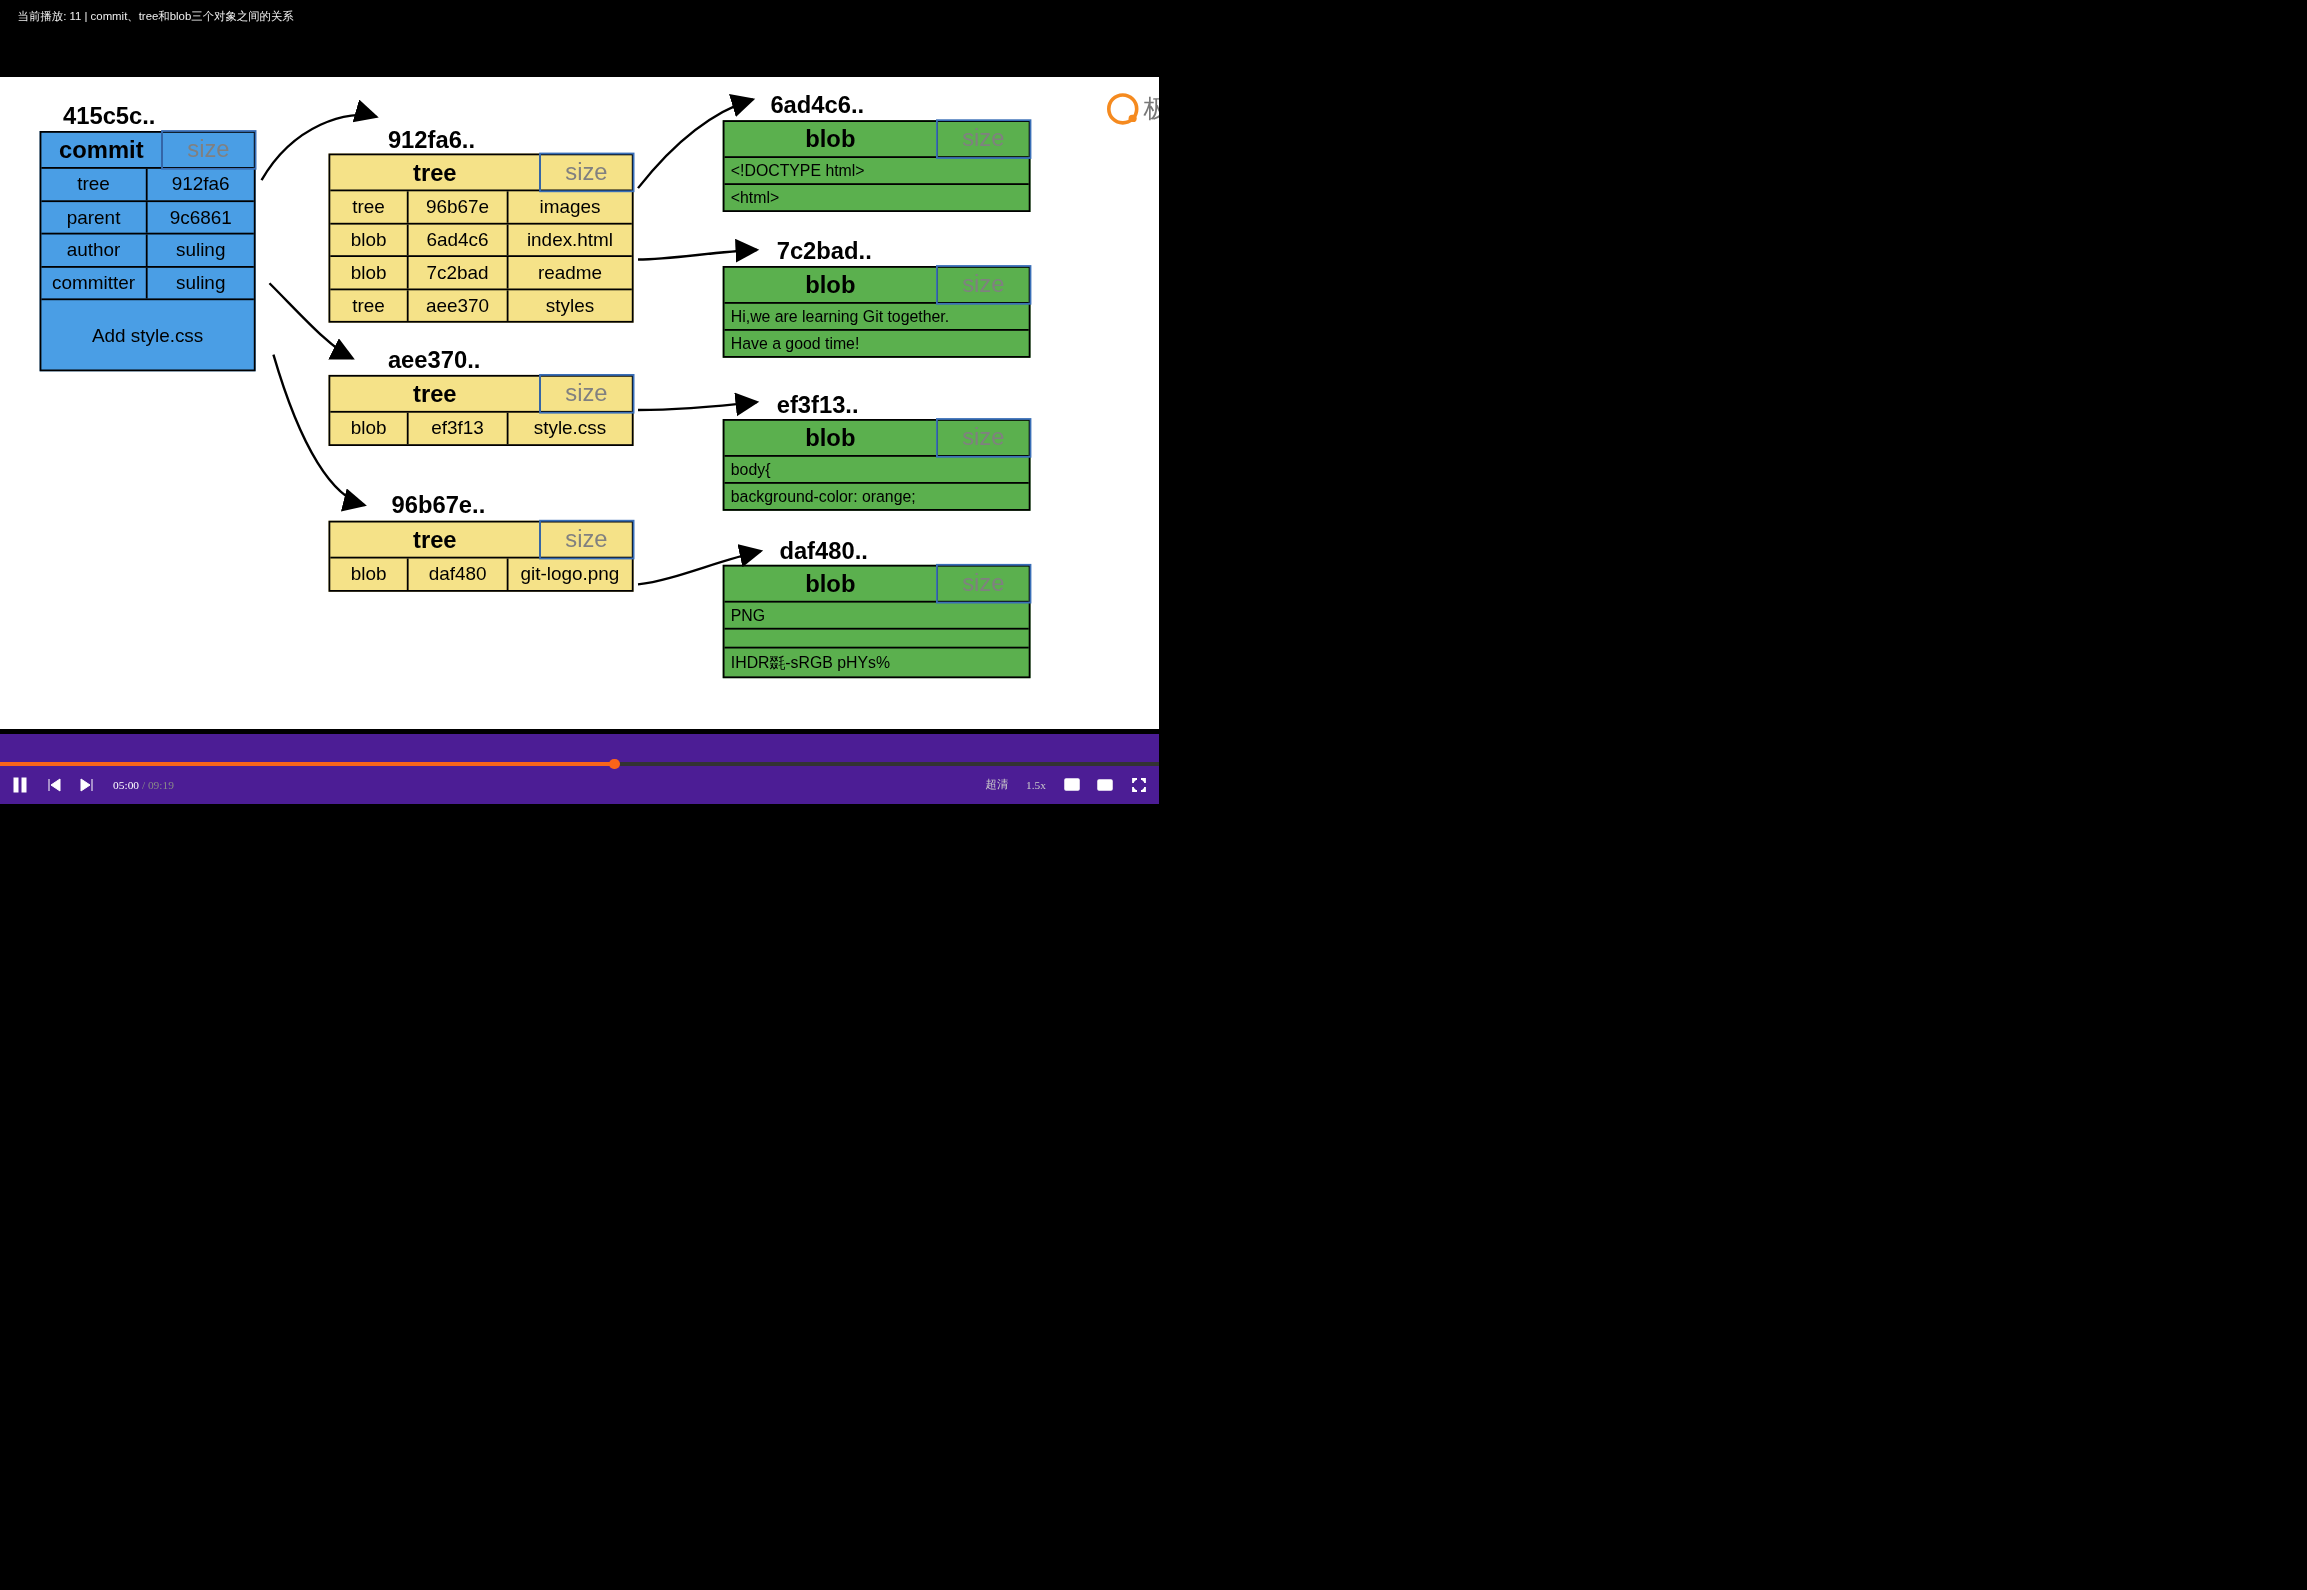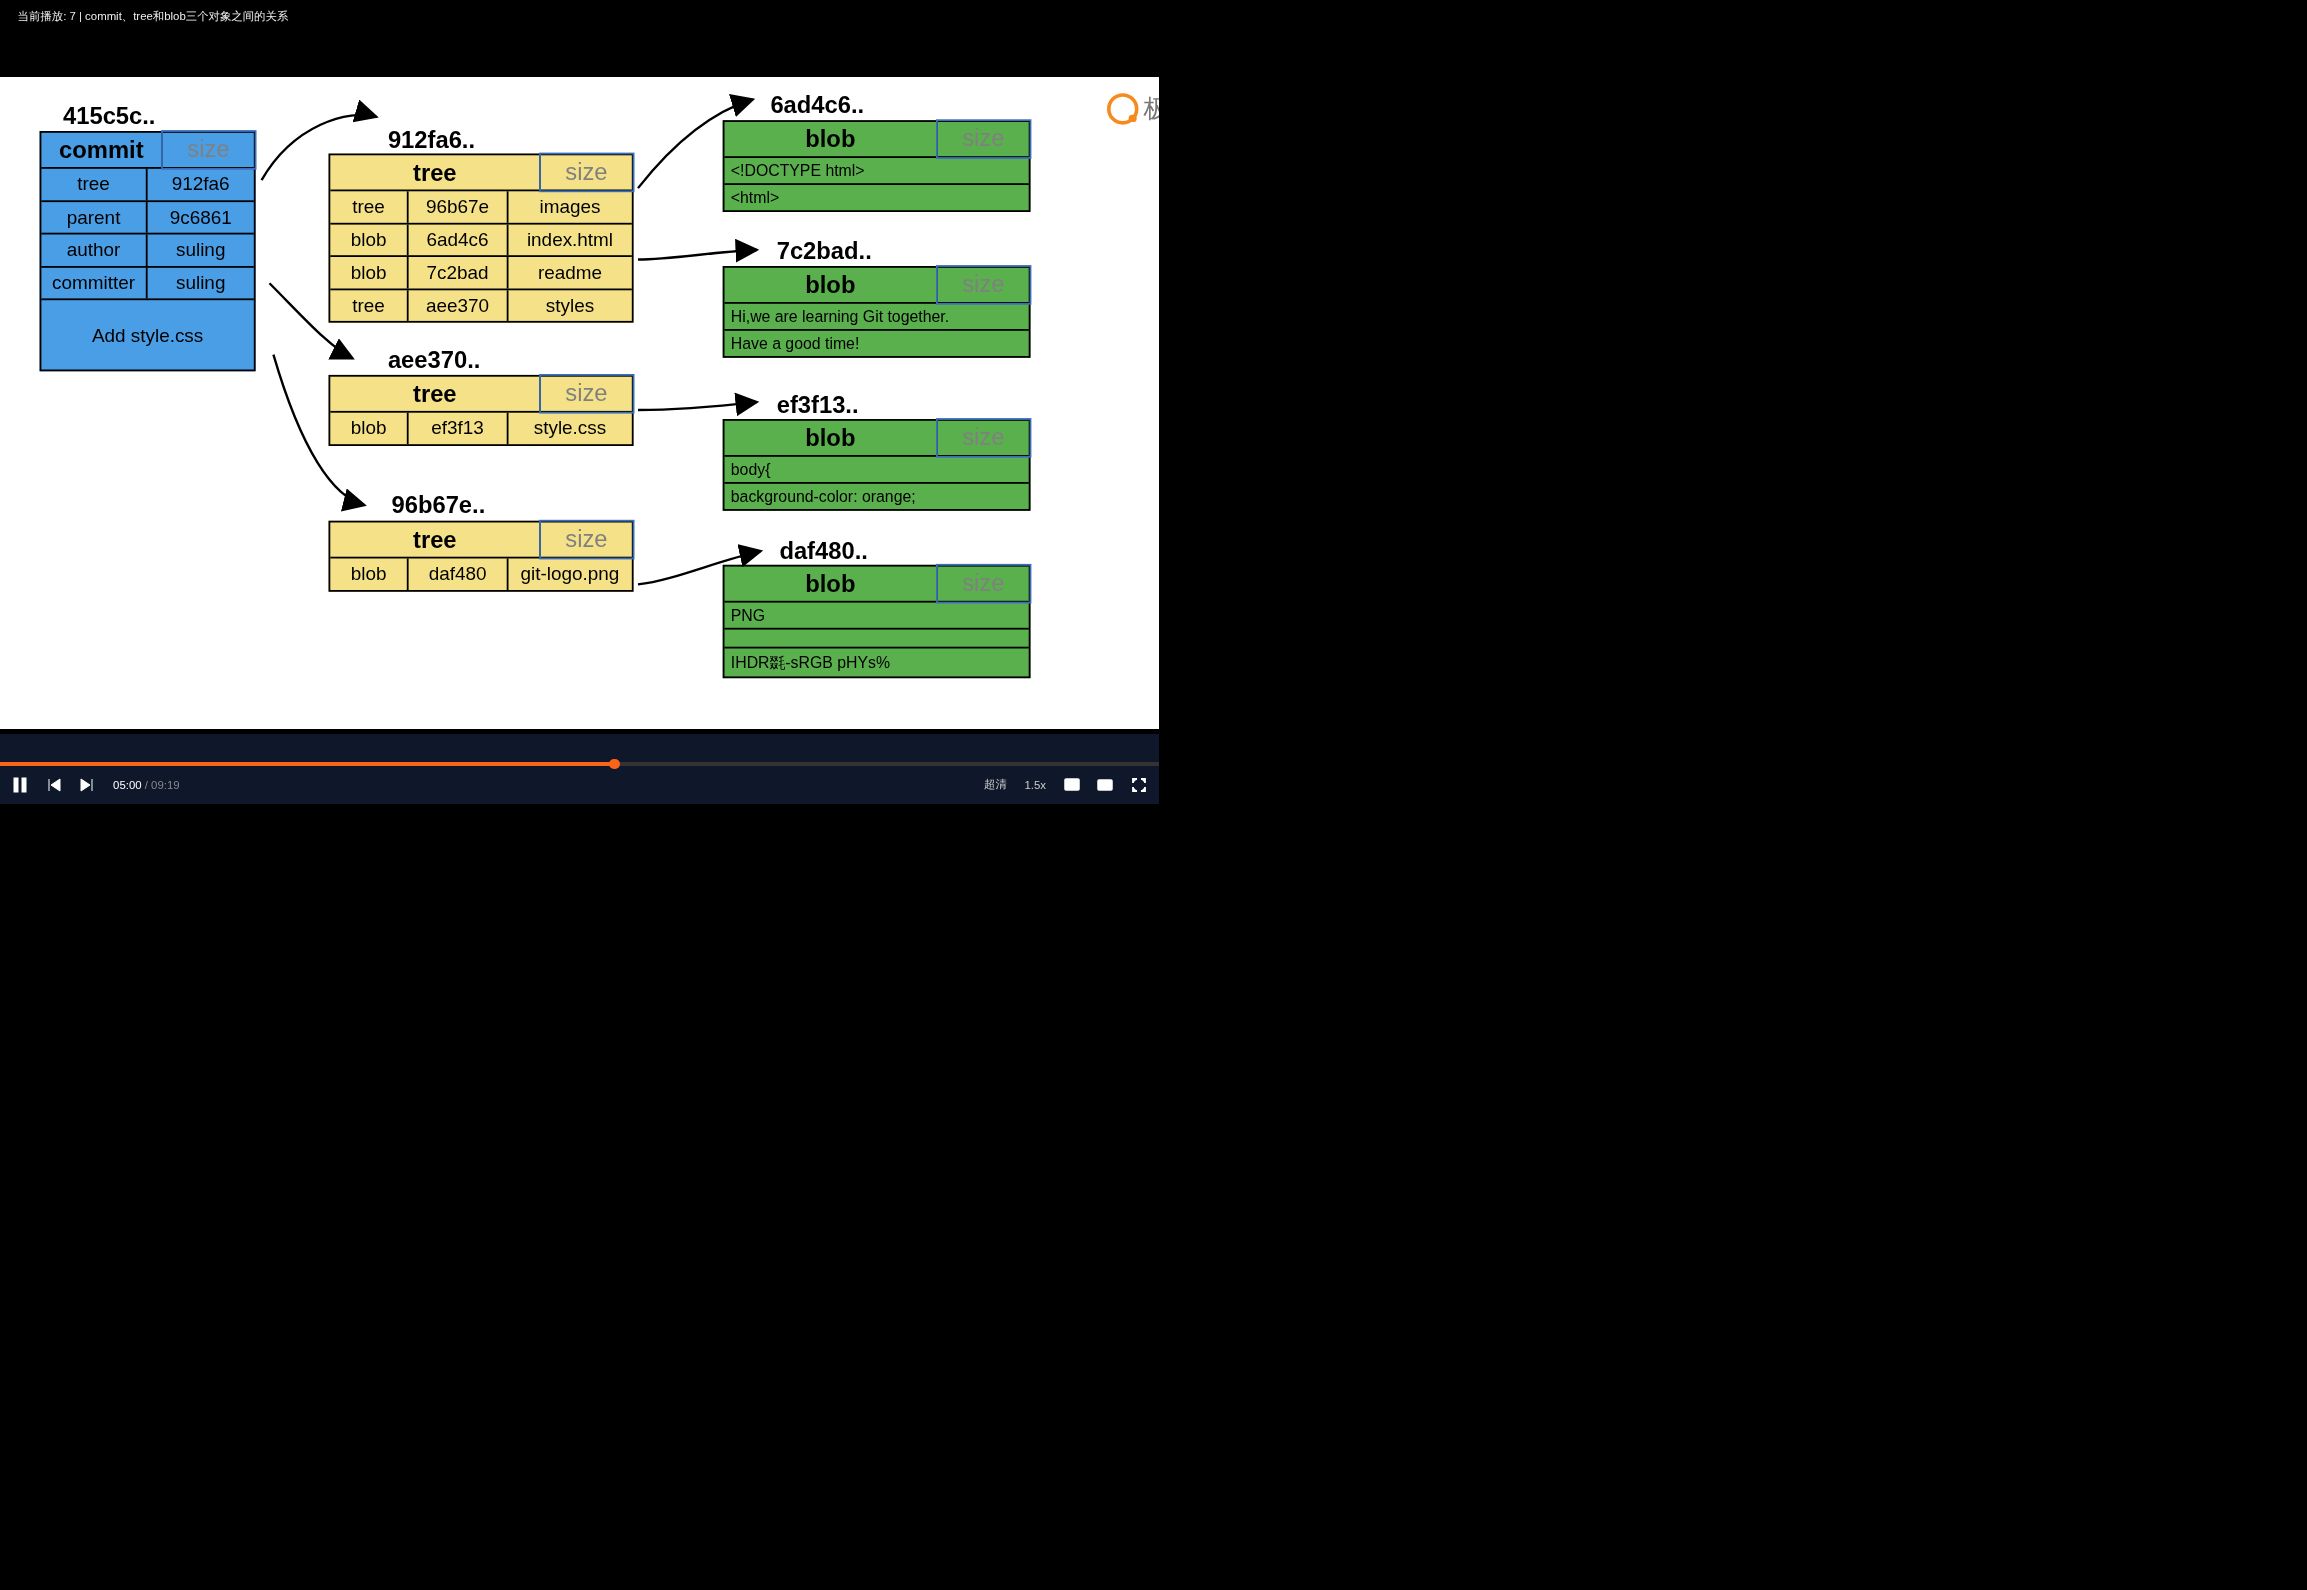--- a/index.html
+++ b/index.html
@@ -102,21 +102,22 @@
     width:1409px;
     height:881px;
     pointer-events:none;
   }
   
   .controlbar {
     position:absolute;
     left:0; bottom:0;
     width:1159px;
     height:70px;
-    background:#0f172a;
+    background:#4c1d95;
+    font-family:Liberation Serif, serif;
   }
   .progress {
     position:absolute;
     top:28px;
     left:0; width:1159px;
     height:3.5px;
     background:#333;
   }
   .progress .filled {
     height:3.5px;
@@ -144,21 +145,21 @@
   .controls-row .spacer{ flex:1; }
   .icn { width:16px; height:16px; display:inline-flex; align-items:center; justify-content:center; }
   .icn svg { width:16px; height:16px; fill:#fff; stroke:#fff; }
   .timetxt .cur { color:#fff; }
   .timetxt .dur { color:#888; }
 </style>
 </head>
 <body>
 
 <div class="topbar">
-  <span>当前播放: 7 | commit、tree和blob三个对象之间的关系</span>
+  <span>当前播放: 11 | commit、tree和blob三个对象之间的关系</span>
 </div>
 
 <div class="frame-wrap">
   <div class="slide" style="transform:scale(0.90);">
 
     <div class="logo">
       <span class="logo-icon"></span>
       <span>极客时间</span>
     </div>
 

